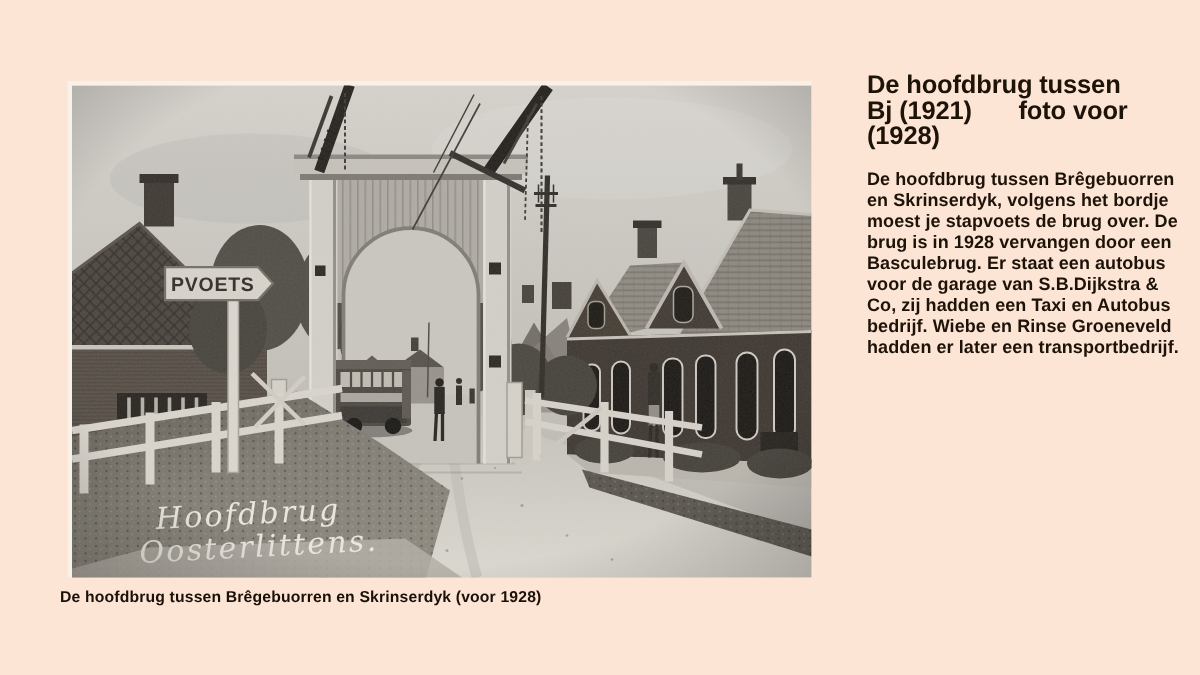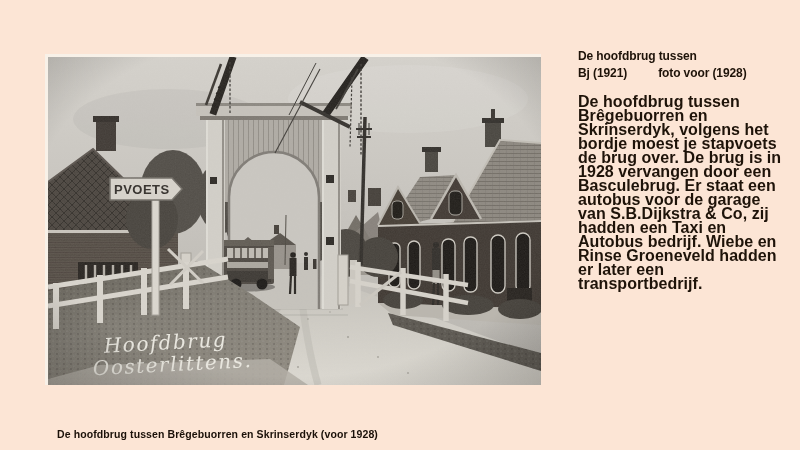--- a/index.html
+++ b/index.html
@@ -7,32 +7,32 @@
     width:800px;height:450px;position:relative;overflow:hidden;
     background:#fce5d5;
     font-family:"Liberation Sans",sans-serif;
   }
   .photo-frame{
     position:absolute;left:45px;top:54px;
     border-left:3px solid #f8f1e8;border-top:3px solid #f8f1e8;
     line-height:0;
   }
   .photo-caption{
-    position:absolute;left:57px;top:392px;width:480px;
-    font-size:10.5px;font-weight:bold;color:#1a1008;letter-spacing:0.1px;margin-top:36px;
+    position:absolute;left:40px;top:392px;width:480px;
+    font-size:10.5px;font-weight:bold;color:#1a1008;letter-spacing:0.1px;
   }
   .text-panel{
     position:absolute;left:578px;top:48px;width:212px;color:#1e1309;
   }
   .panel-title{
-    font-size:12px;font-weight:bold;line-height:17px;letter-spacing:-0.1px;
+    font-size:17px;font-weight:bold;line-height:17px;letter-spacing:-0.1px;
   }
   .panel-title .date-right{margin-left:31px;}
   .panel-body{
-    margin-top:13px;font-size:16px;font-weight:bold;line-height:14px;
+    margin-top:13px;font-size:12px;font-weight:bold;line-height:14px;
     letter-spacing:0.05px;
   }
   svg text{user-select:none;}
   .handwriting{
     font-family:"DejaVu Serif",serif;font-style:italic;letter-spacing:1.5px;
   }
   .sign-text{
     font-family:"Liberation Sans",sans-serif;font-weight:bold;letter-spacing:0.5px;
   }
 </style>

